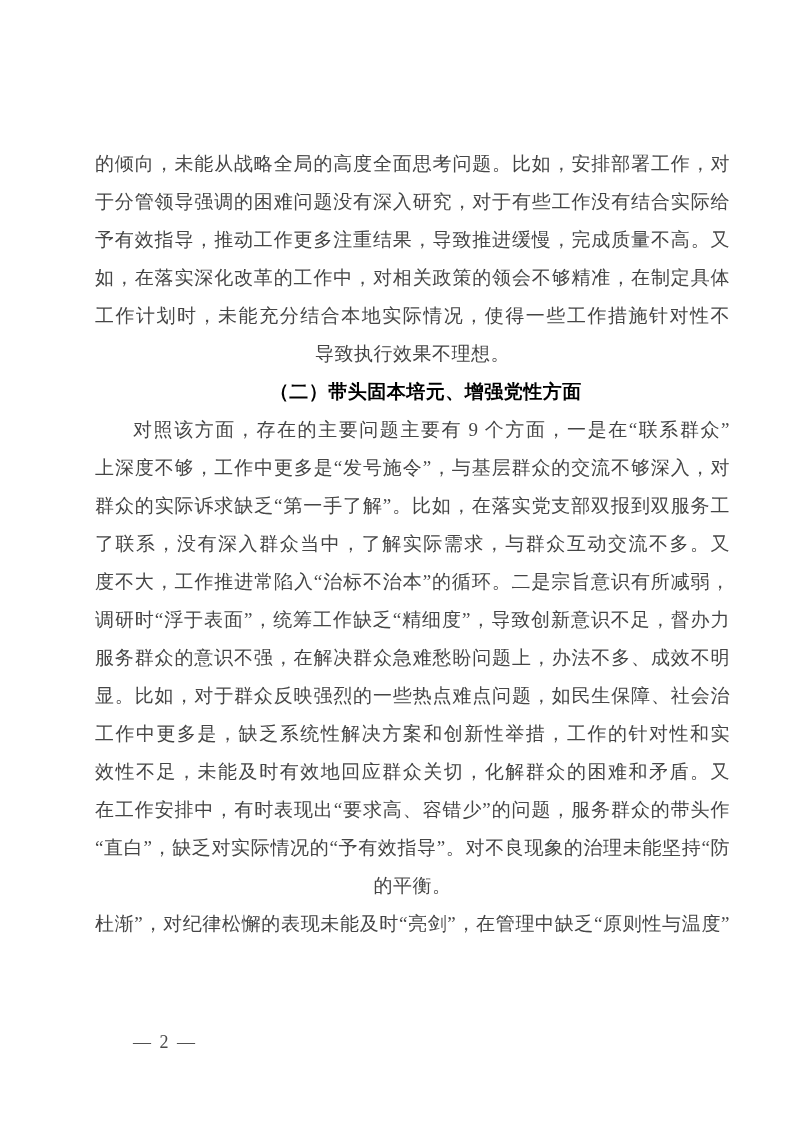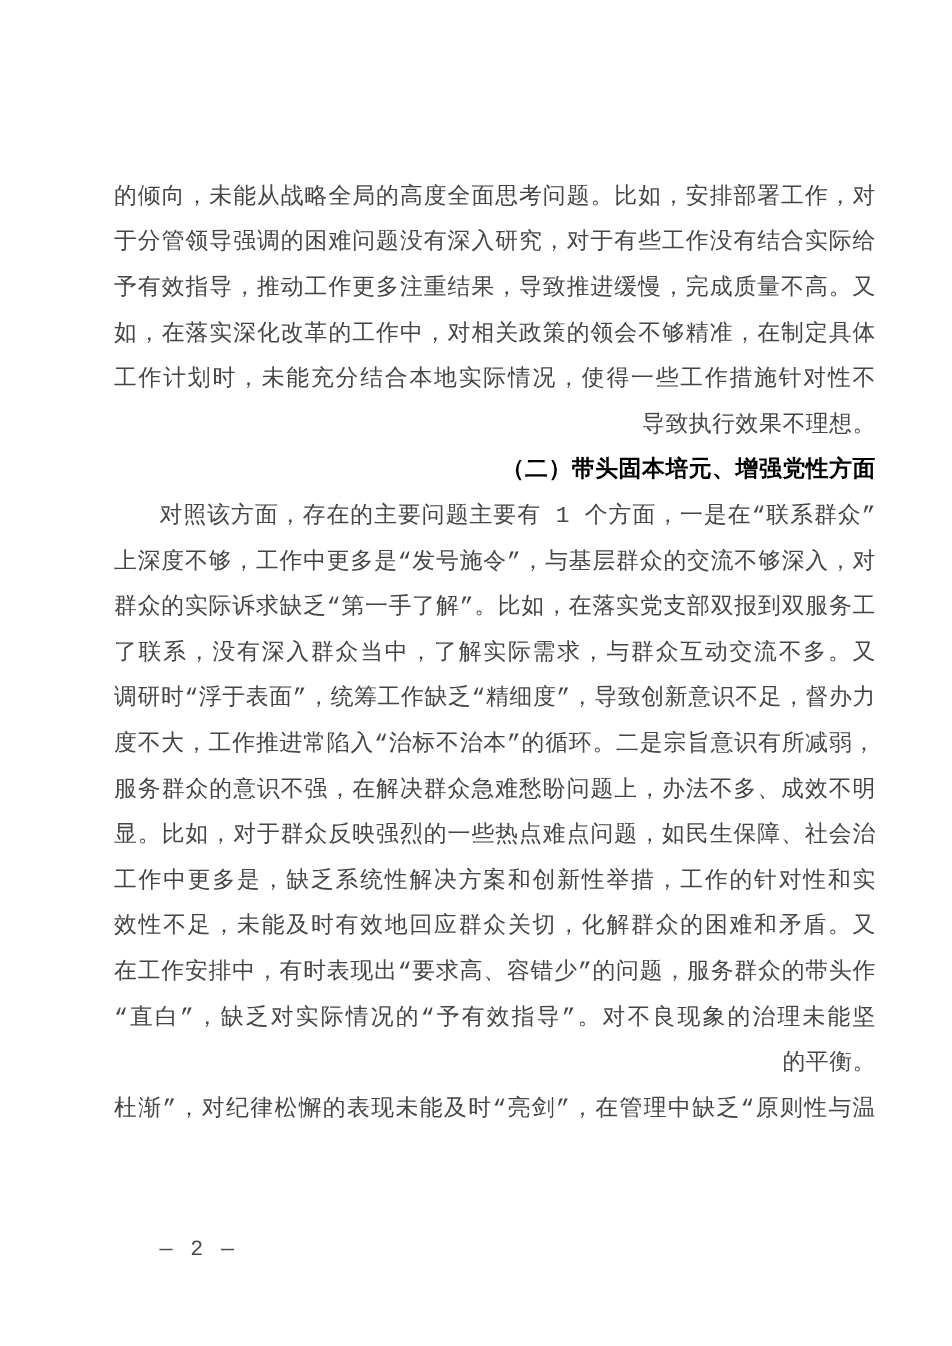--- a/index.html
+++ b/index.html
@@ -6,37 +6,37 @@
     margin: 0;
     padding: 0;
     background: #ffffff;
   }
   .page {
     position: relative;
     width: 793px;
     height: 1122px;
     background: #ffffff;
     overflow: hidden;
-    font-family: Liberation Mono, monospace;
+    font-family: Liberation Serif, serif;
   }
   .doc-body {
     position: absolute;
     left: 95px;
     top: 145px;
     width: 635px;
     color: #454545;
   }
   .line {
     height: 38px;
     line-height: 38px;
     font-size: 19px;
     letter-spacing: 0.5px;
     white-space: normal;
     overflow: hidden;
-    text-align: right;
+    text-align: center;
   }
   .line.j {
     text-align: justify;
     text-align-last: justify;
   }
   .line.bold {
     font-weight: bold;
     color: #000000;
   }
   .footer {
@@ -54,26 +54,26 @@
 
 <div class="page">
   <div class="doc-body">
       <div class="line j">的倾向，未能从战略全局的高度全面思考问题。比如，安排部署工作，对</div>
       <div class="line j">于分管领导强调的困难问题没有深入研究，对于有些工作没有结合实际给</div>
       <div class="line j">予有效指导，推动工作更多注重结果，导致推进缓慢，完成质量不高。又</div>
       <div class="line j">如，在落实深化改革的工作中，对相关政策的领会不够精准，在制定具体</div>
       <div class="line j">工作计划时，未能充分结合本地实际情况，使得一些工作措施针对性不强，</div>
       <div class="line">导致执行效果不理想。</div>
       <div class="line bold" style="text-indent: 1.4em;">（二）带头固本培元、增强党性方面</div>
-      <div class="line j" style="text-indent: 2em;">对照该方面，存在的主要问题主要有 1 个方面，一是在“联系群众”</div>
+      <div class="line j" style="text-indent: 2em;">对照该方面，存在的主要问题主要有 9 个方面，一是在“联系群众”</div>
       <div class="line j">上深度不够，工作中更多是“发号施令”，与基层群众的交流不够深入，对</div>
       <div class="line j">群众的实际诉求缺乏“第一手了解”。比如，在落实党支部双报到双服务工</div>
       <div class="line j">了联系，没有深入群众当中，了解实际需求，与群众互动交流不多。又如，</div>
+      <div class="line j">度不大，工作推进常陷入“治标不治本”的循环。二是宗旨意识有所减弱，</div>
       <div class="line j">调研时“浮于表面”，统筹工作缺乏“精细度”，导致创新意识不足，督办力</div>
-      <div class="line j">度不大，工作推进常陷入“治标不治本”的循环。二是宗旨意识有所减弱，</div>
       <div class="line j">服务群众的意识不强，在解决群众急难愁盼问题上，办法不多、成效不明</div>
       <div class="line j">显。比如，对于群众反映强烈的一些热点难点问题，如民生保障、社会治</div>
       <div class="line j">工作中更多是，缺乏系统性解决方案和创新性举措，工作的针对性和实</div>
       <div class="line j">效性不足，未能及时有效地回应群众关切，化解群众的困难和矛盾。又如，</div>
       <div class="line j">在工作安排中，有时表现出“要求高、容错少”的问题，服务群众的带头作用</div>
       <div class="line j">“直白”，缺乏对实际情况的“予有效指导”。对不良现象的治理未能坚持“防微</div>
       <div class="line">的平衡。</div>
       <div class="line j">杜渐”，对纪律松懈的表现未能及时“亮剑”，在管理中缺乏“原则性与温度”</div>
     </div>
   <div class="footer">— 2 —</div>

